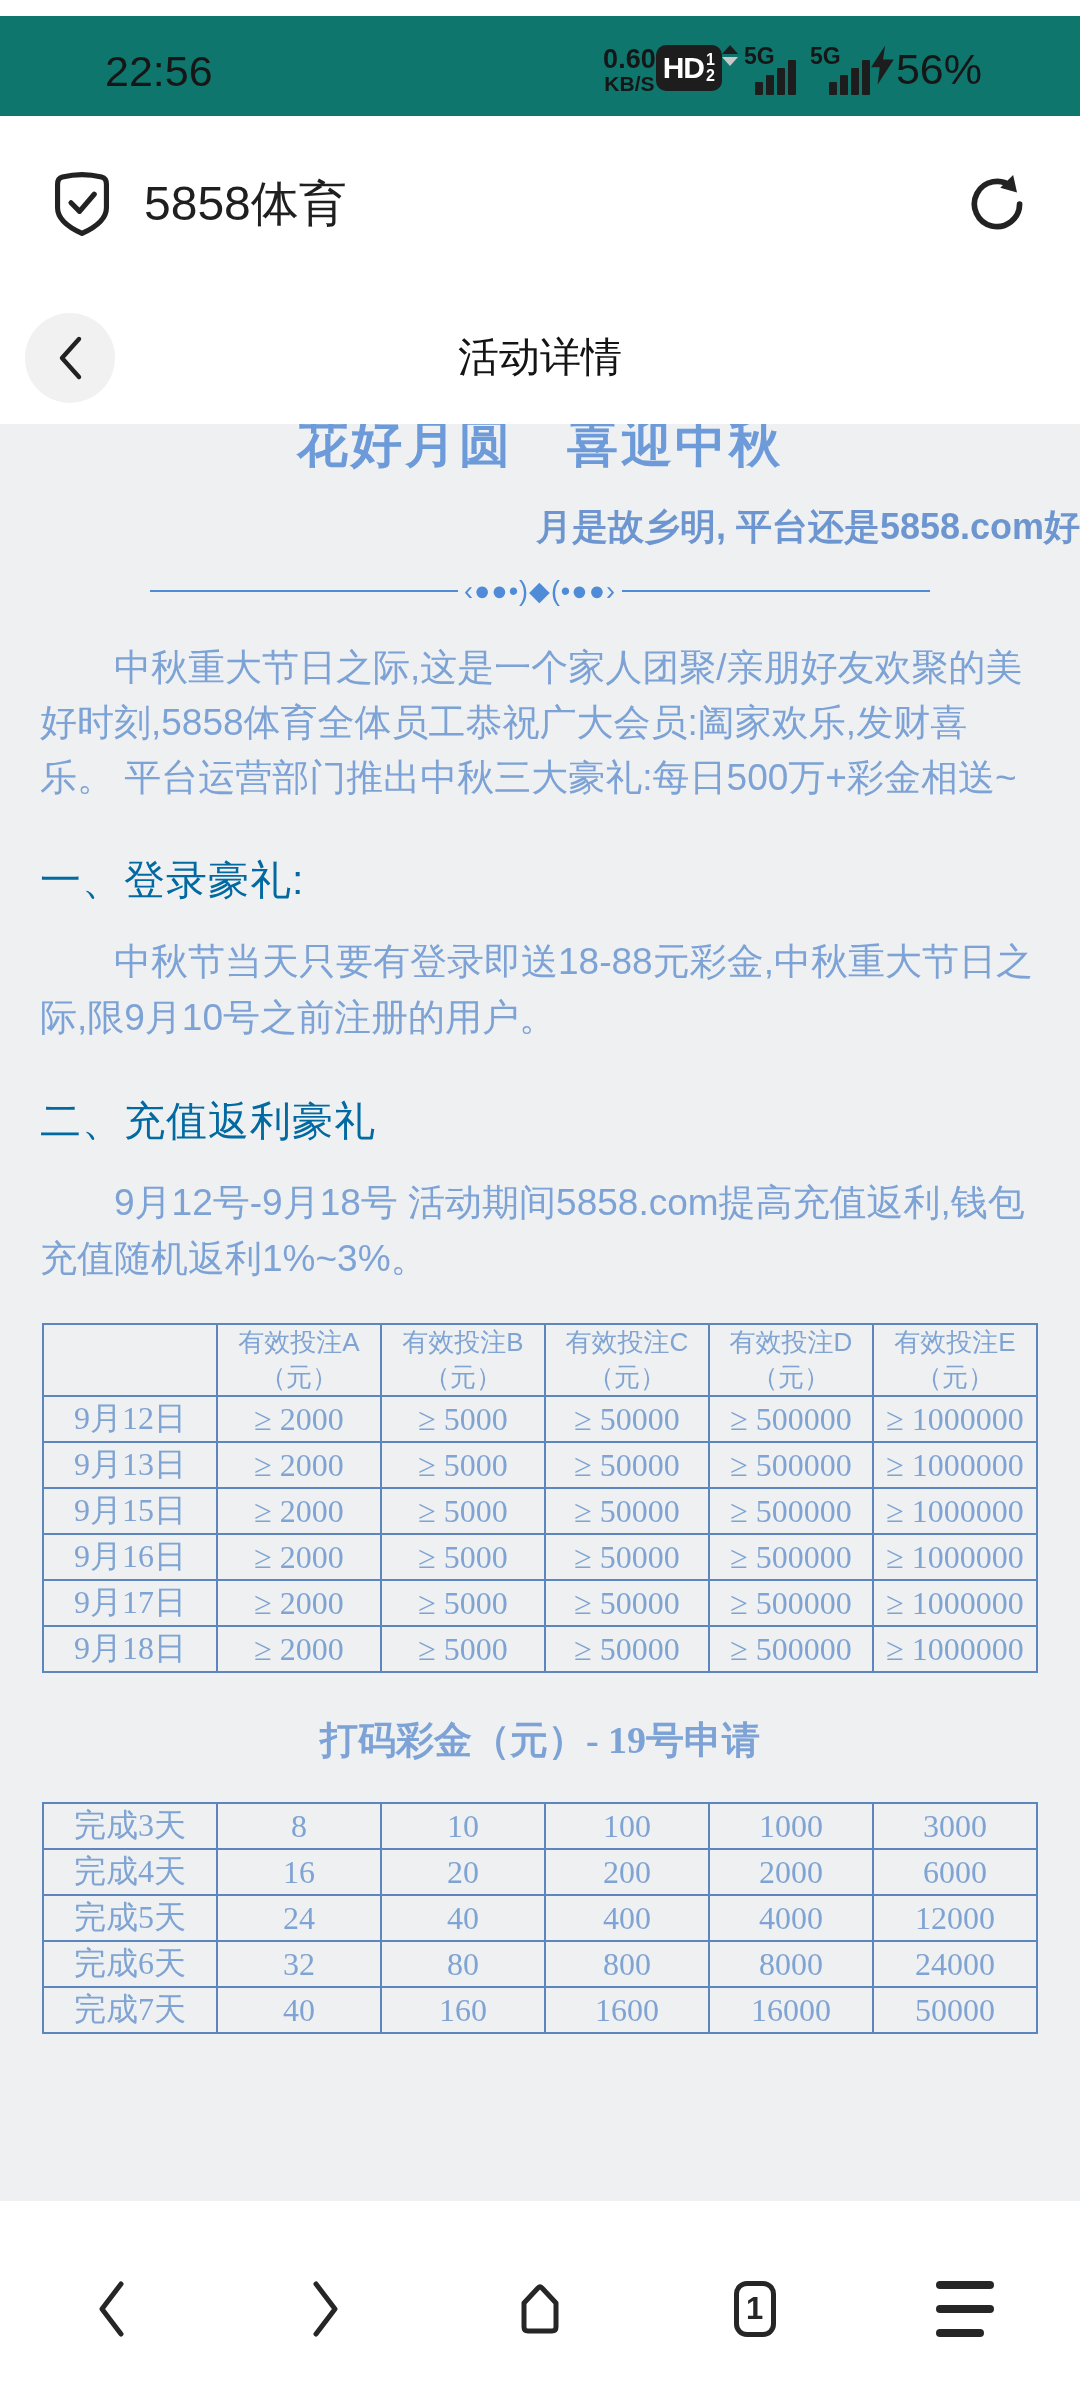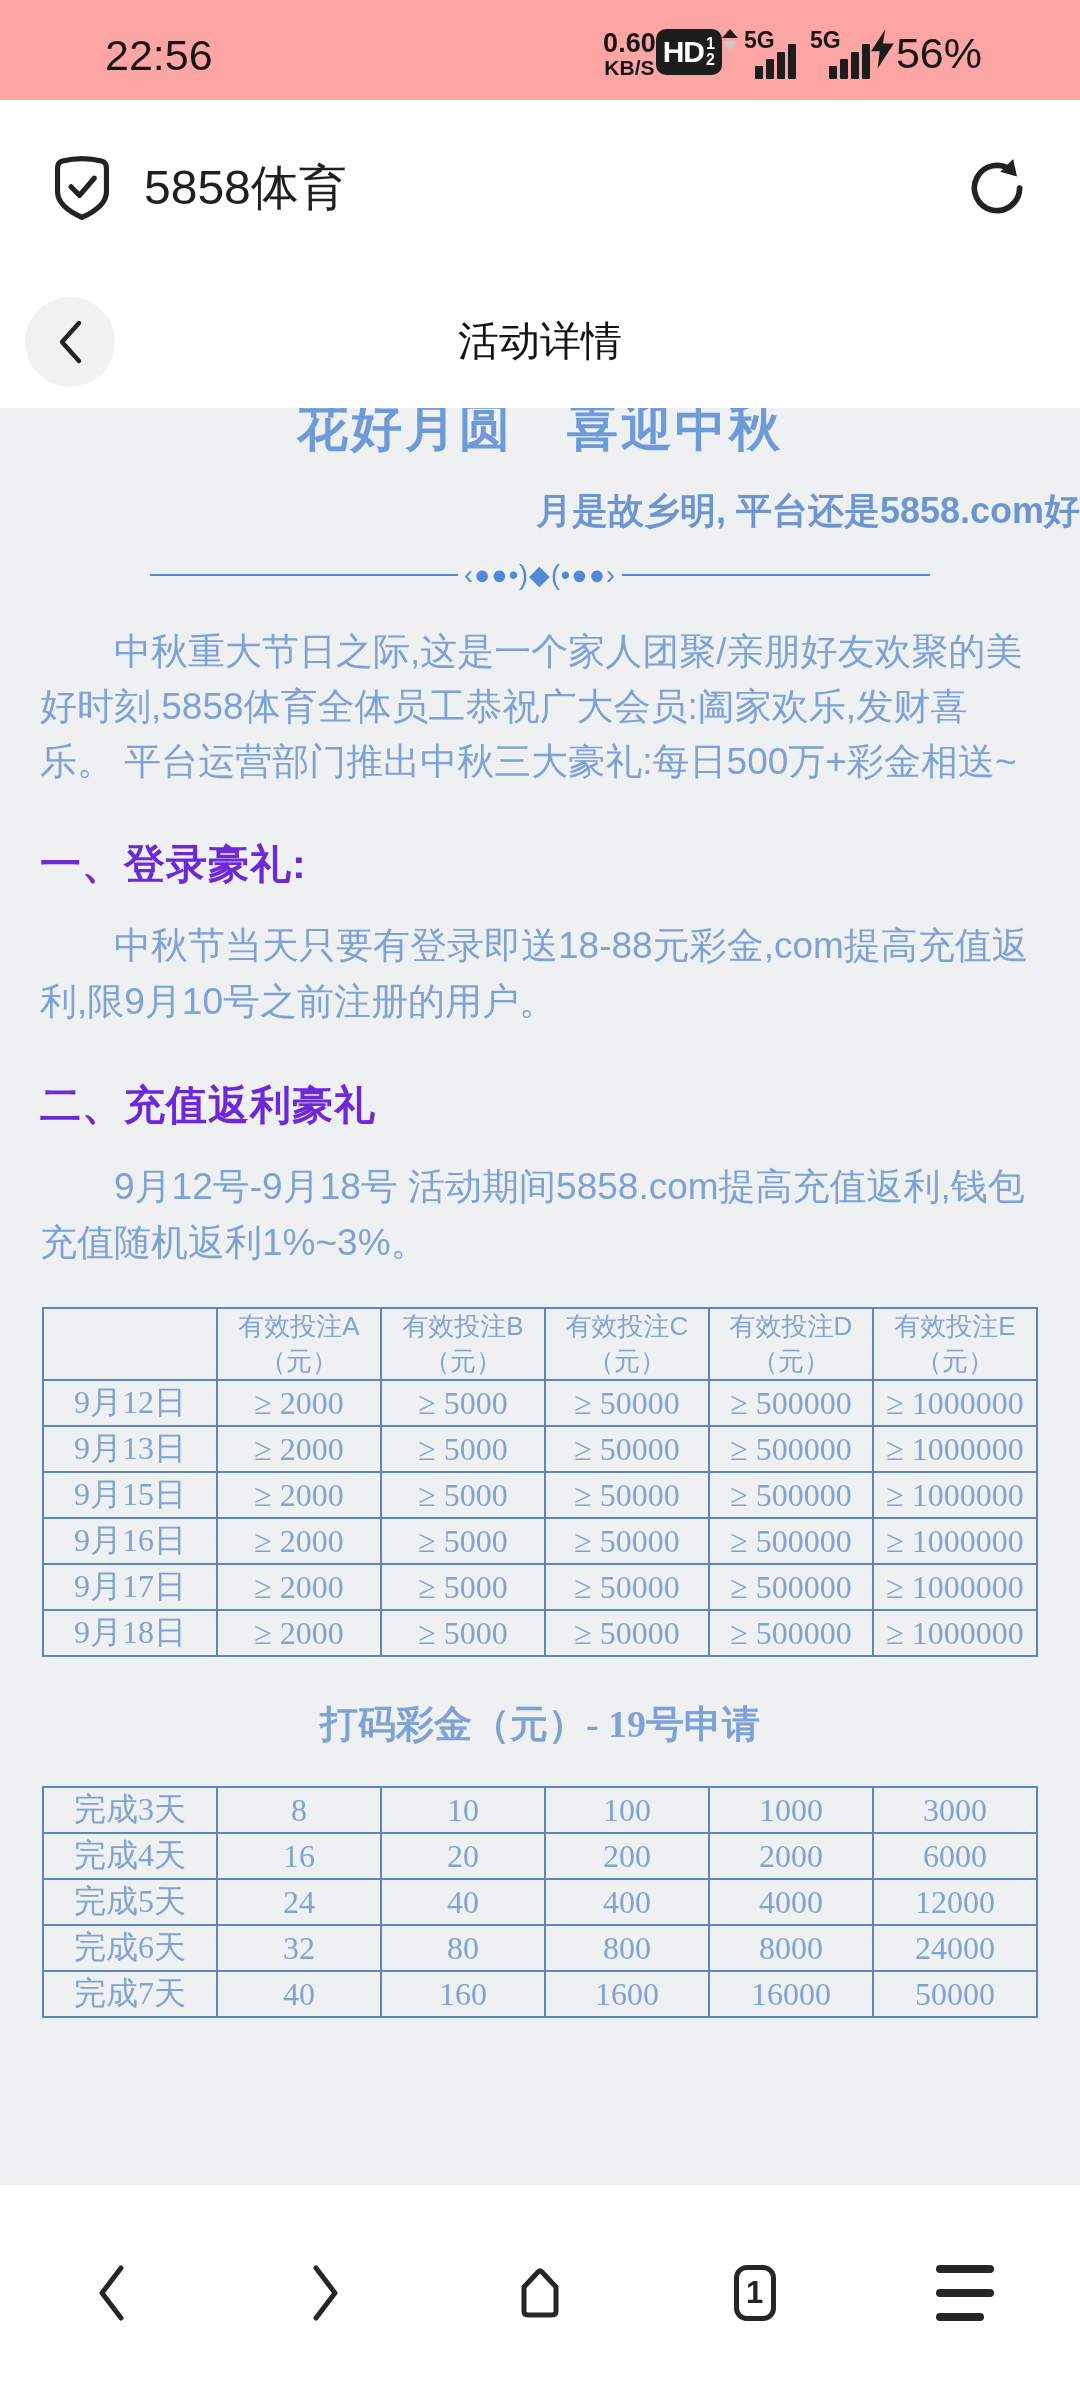--- a/index.html
+++ b/index.html
@@ -4,21 +4,21 @@
 <style>
   html,body{margin:0;padding:0;}
   body{
     width:1080px;height:2400px;
     font-family:"Liberation Sans",sans-serif;
     background:#ffffff;overflow:hidden;
     -webkit-font-smoothing:antialiased;
   }
   
   .status-bar{height:100px;display:flex;align-items:center;justify-content:space-between;
-    padding:10px 98px 0 105px;box-sizing:border-box;background:#fca5a5;}
+    padding:10px 98px 0 105px;box-sizing:border-box;background:#0f766e;margin-top:16px;}
   .sb-time{font-size:43px;font-weight:500;color:#161616;}
   .sb-right{display:flex;align-items:flex-start;}
   .sb-speed{display:flex;flex-direction:column;align-items:center;line-height:1.05;color:#161616;}
   .sb-speed .v{font-size:27px;font-weight:700;}
   .sb-speed .u{font-size:21px;font-weight:700;}
   .hd-badge{background:#1d1d1d;color:#fff;border-radius:10px;height:46px;padding:6px 7px;
     display:flex;align-items:center;box-sizing:border-box;}
   .hd-badge .hd{font-size:30px;font-weight:800;letter-spacing:-1px;}
   .hd-sub{display:flex;flex-direction:column;line-height:1;font-size:16px;font-weight:700;margin-left:2px;}
   .sig{position:relative;width:74px;height:52px;}
@@ -42,21 +42,21 @@
     background:#f1f1f2;display:flex;align-items:center;justify-content:center;}
   .ph-title{font-size:41px;color:#141414;font-weight:500;}
   
   .content{height:1777px;background:#eef0f1;overflow:hidden;box-sizing:border-box;}
   .banner-title{margin:-14px 0 0;text-align:center;font-size:51px;font-weight:700;color:#6d9ad9;letter-spacing:3px;}
   .banner-sub{margin:24px 0 0;text-align:right;font-size:36px;font-weight:700;color:#6d96d0;}
   .divider{display:flex;align-items:center;margin:24px 150px 0;height:30px;}
   .divider::before,.divider::after{content:"";flex:1;height:2px;background:#4f8bd6;}
   .orn{color:#4f8bd6;font-size:27px;padding:0 6px;letter-spacing:1px;white-space:nowrap;}
   .intro{margin:34px 40px 0;font-size:37px;line-height:55px;color:#7da2d6;text-indent:2em;}
-  .sec-h{margin:48px 40px 0;font-size:41px;font-weight:700;color:#6d28d9;letter-spacing:1px;}
+  .sec-h{margin:48px 40px 0;font-size:41px;font-weight:400;color:#0369a1;letter-spacing:1px;}
   .sec-p{margin:26px 40px 0;font-size:37px;line-height:56px;color:#7da2d6;text-indent:2em;}
   table.tbl{border-collapse:collapse;margin:36px auto 0;width:996px;table-layout:fixed;border-radius:13px;}
   .tbl th,.tbl td{border:2px solid #5d86be;text-align:center;color:#7fa3d2;padding:0;overflow:hidden;}
   .tbl th{font-size:26px;font-weight:500;height:46px;font-family:"Liberation Sans",sans-serif;}
   .tbl td{font-family:"Liberation Serif","DejaVu Serif",serif;font-size:32px;height:40px;}
   table.tbl2 td{height:42px;}
   .bonus-cap{margin:42px 15px 0;text-align:center;font-size:38px;font-weight:600;color:#7da2d6;font-family:Liberation Serif, serif;}
   
   .nav-bar{height:215px;background:#fff;display:flex;align-items:center;justify-content:space-between;
     padding:0 78px;box-sizing:border-box;}
@@ -138,21 +138,21 @@
 
 <div class="content">
   <h1 class="banner-title">花好月圆　喜迎中秋</h1>
   <div class="banner-sub">月是故乡明, 平台还是5858.com好</div>
   <div class="divider">
     <span class="orn">‹●●•)◆(•●●›</span>
   </div>
   <p class="intro">中秋重大节日之际,这是一个家人团聚/亲朋好友欢聚的美好时刻,5858体育全体员工恭祝广大会员:阖家欢乐,发财喜乐。 平台运营部门推出中秋三大豪礼:每日500万+彩金相送~</p>
 
   <h2 class="sec-h">一、登录豪礼:</h2>
-  <p class="sec-p">中秋节当天只要有登录即送18-88元彩金,com提高充值返利,限9月10号之前注册的用户。</p>
+  <p class="sec-p">中秋节当天只要有登录即送18-88元彩金,中秋重大节日之际,限9月10号之前注册的用户。</p>
 
   <h2 class="sec-h">二、充值返利豪礼</h2>
   <p class="sec-p">9月12号-9月18号 活动期间5858.com提高充值返利,钱包充值随机返利1%~3%。</p>
 
 
   <table class="tbl">
     <colgroup>
         <col style="width:174px">
         <col>
         <col>

